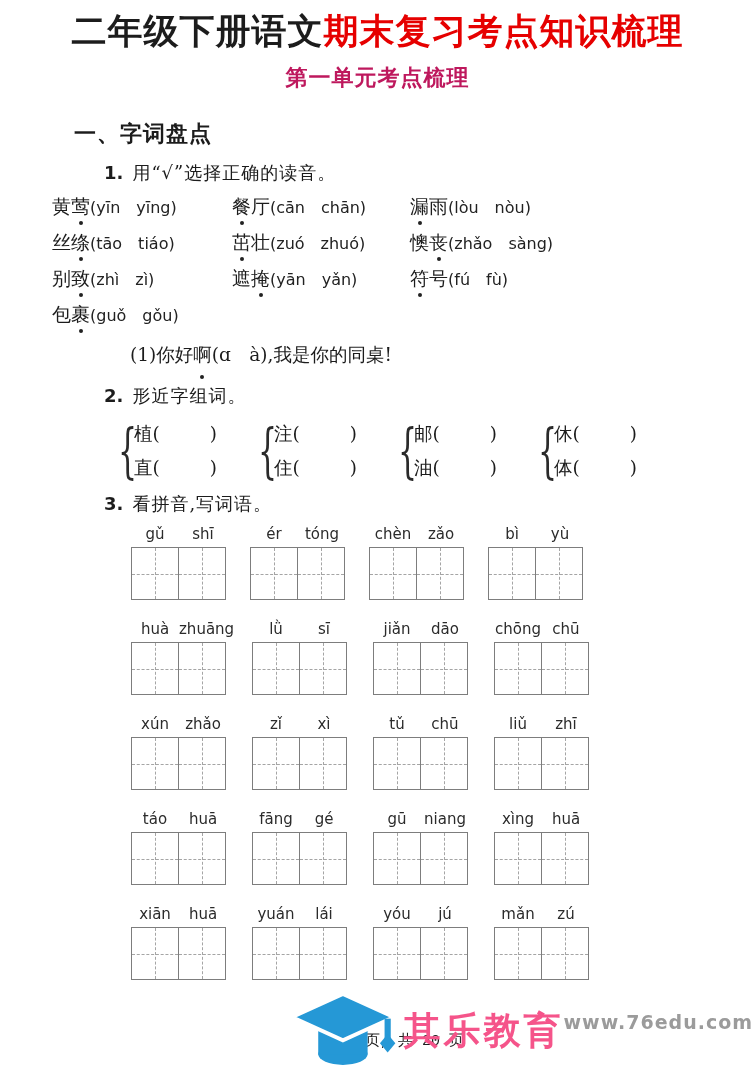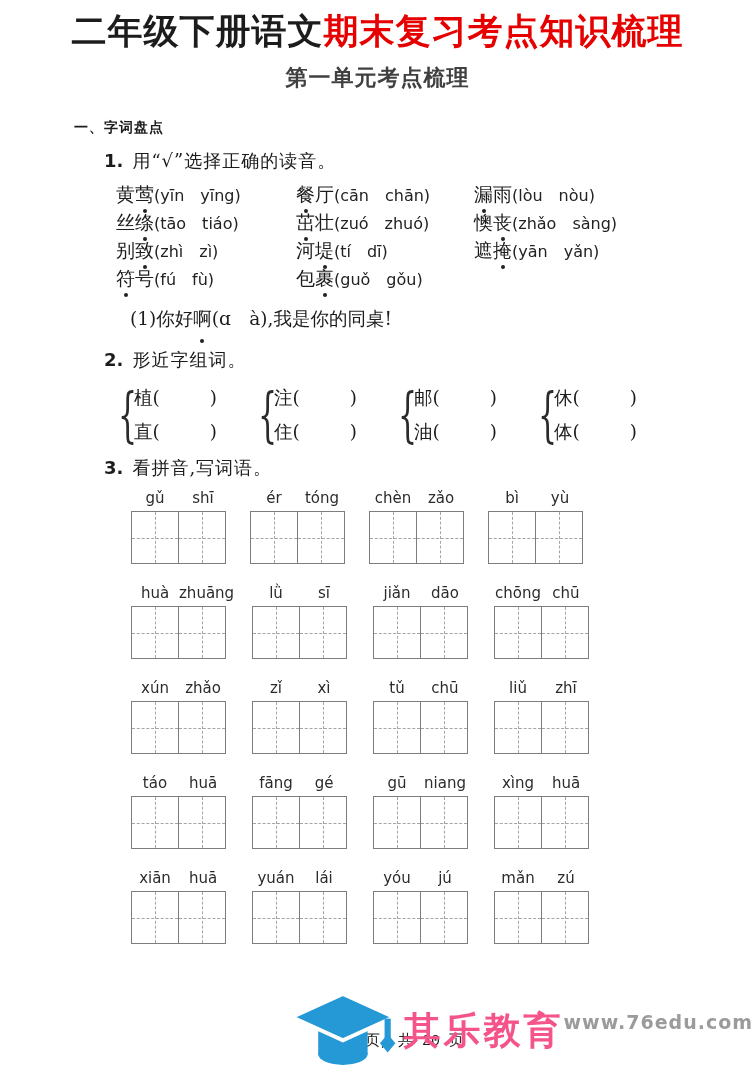--- a/index.html
+++ b/index.html
@@ -5,30 +5,30 @@
   html,body{margin:0;padding:0;background:#ffffff;}
   .page{position:relative;width:755px;height:1080px;background:#ffffff;overflow:hidden;
         font-family:"DejaVu Serif","Liberation Serif",serif;color:#1c1c1c;}
 
   .title{margin:0;padding-top:8px;text-align:center;font-size:35px;font-weight:700;
          font-family:"DejaVu Serif","Liberation Serif",serif;letter-spacing:1px;white-space:nowrap;}
   .title .t-red{color:#e60000;}
   .subtitle{margin:8px 0 0;text-align:center;font-size:22px;font-weight:700;color:#1e9ad7;
             letter-spacing:1px;}
 
-  .sec-heading{margin:26px 0 0 74px;font-size:14px;font-weight:700;
+  .sec-heading{margin:26px 0 0 74px;font-size:22px;font-weight:700;
                font-family:"DejaVu Sans","Liberation Sans",sans-serif;letter-spacing:1px;}
 
   .q-line{margin:12px 0 0 104px;font-size:18px;}
   .q-num{font-family:"DejaVu Sans","Liberation Sans",sans-serif;font-weight:700;margin-right:9px;}
   .q-text{letter-spacing:1px;}
 
   
-  .words-grid{margin:10px 0 0 116px;display:grid;grid-template-columns:180px 178px auto;
-              row-gap:4px;font-size:19px;}
+  .words-grid{margin:10px 0 0 52px;display:grid;grid-template-columns:180px 178px auto;
+              row-gap:12px;font-size:19px;}
   .word-item{white-space:nowrap;line-height:23px;}
   .hz{position:relative;display:inline-block;}
   .hz.dotted::after{content:"";position:absolute;left:50%;bottom:-7px;width:4px;height:4px;
                     margin-left:-2px;border-radius:50%;background:#222;}
   .py{font-family:"DejaVu Sans","Liberation Sans",sans-serif;font-size:16px;color:#222;}
 
   .sentences{margin:10px 4px 0 130px;font-size:18.5px;}
   .sentence{line-height:35px;white-space:nowrap;}
 
   
@@ -65,37 +65,36 @@
   .logo-url{font-family:"DejaVu Sans","Liberation Sans",sans-serif;font-weight:700;
             font-size:19px;color:#9b9b9b;letter-spacing:1px;}
 </style>
 </head>
 <body>
 
 <div class="page">
 
   <h1 class="title"><span class="t-black">二年级下册语文</span><span class="t-red" style="color: rgb(230, 0, 0);">期末复习考点知识梳理</span></h1>
 
-  <h2 class="subtitle" style="color: #404040; font-family: Liberation Serif, serif;">第一单元考点梳理</h2>
+  <h2 class="subtitle" style="color: #be185d; font-family: Liberation Serif, serif;">第一单元考点梳理</h2>
 
   <div class="sec-heading">一、字词盘点</div>
 
   <div class="q-line">
     <span class="q-num">1.</span><span class="q-text">用“√”选择正确的读音。</span>
   </div>
 
   <div class="words-grid" id="words-grid">
       <div class="word-item"><span><span class="hz">黄</span><span class="hz dotted">莺</span></span><span class="py">(yīn　yīng)</span></div>
       <div class="word-item"><span><span class="hz dotted">餐</span><span class="hz">厅</span></span><span class="py">(cān　chān)</span></div>
       <div class="word-item"><span><span class="hz dotted">漏</span><span class="hz">雨</span></span><span class="py">(lòu　nòu)</span></div>
       <div class="word-item"><span><span class="hz">丝</span><span class="hz dotted">绦</span></span><span class="py">(tāo　tiáo)</span></div>
       <div class="word-item"><span><span class="hz dotted">茁</span><span class="hz">壮</span></span><span class="py">(zuó　zhuó)</span></div>
       <div class="word-item"><span><span class="hz">懊</span><span class="hz dotted">丧</span></span><span class="py">(zhǎo　sàng)</span></div>
       <div class="word-item"><span><span class="hz">别</span><span class="hz dotted">致</span></span><span class="py">(zhì　zì)</span></div>
-      <div class="word-item"><span><span class="hz">河</span><span class="hz dotted">堤</span></span><span class="py">(tí　dī)</span></div>
       <div class="word-item"><span><span class="hz">遮</span><span class="hz dotted">掩</span></span><span class="py">(yān　yǎn)</span></div>
       <div class="word-item"><span><span class="hz dotted">符</span><span class="hz">号</span></span><span class="py">(fú　fù)</span></div>
       <div class="word-item"><span><span class="hz">包</span><span class="hz dotted">裹</span></span><span class="py">(guǒ　gǒu)</span></div>
     </div>
 
   <div class="sentences" id="sentences">
       <div class="sentence"><span>(1)你好</span><span class="hz dotted">啊</span><span>(ɑ　à),我是你的同桌!</span></div>
     </div>
 
   <div class="q-line">

